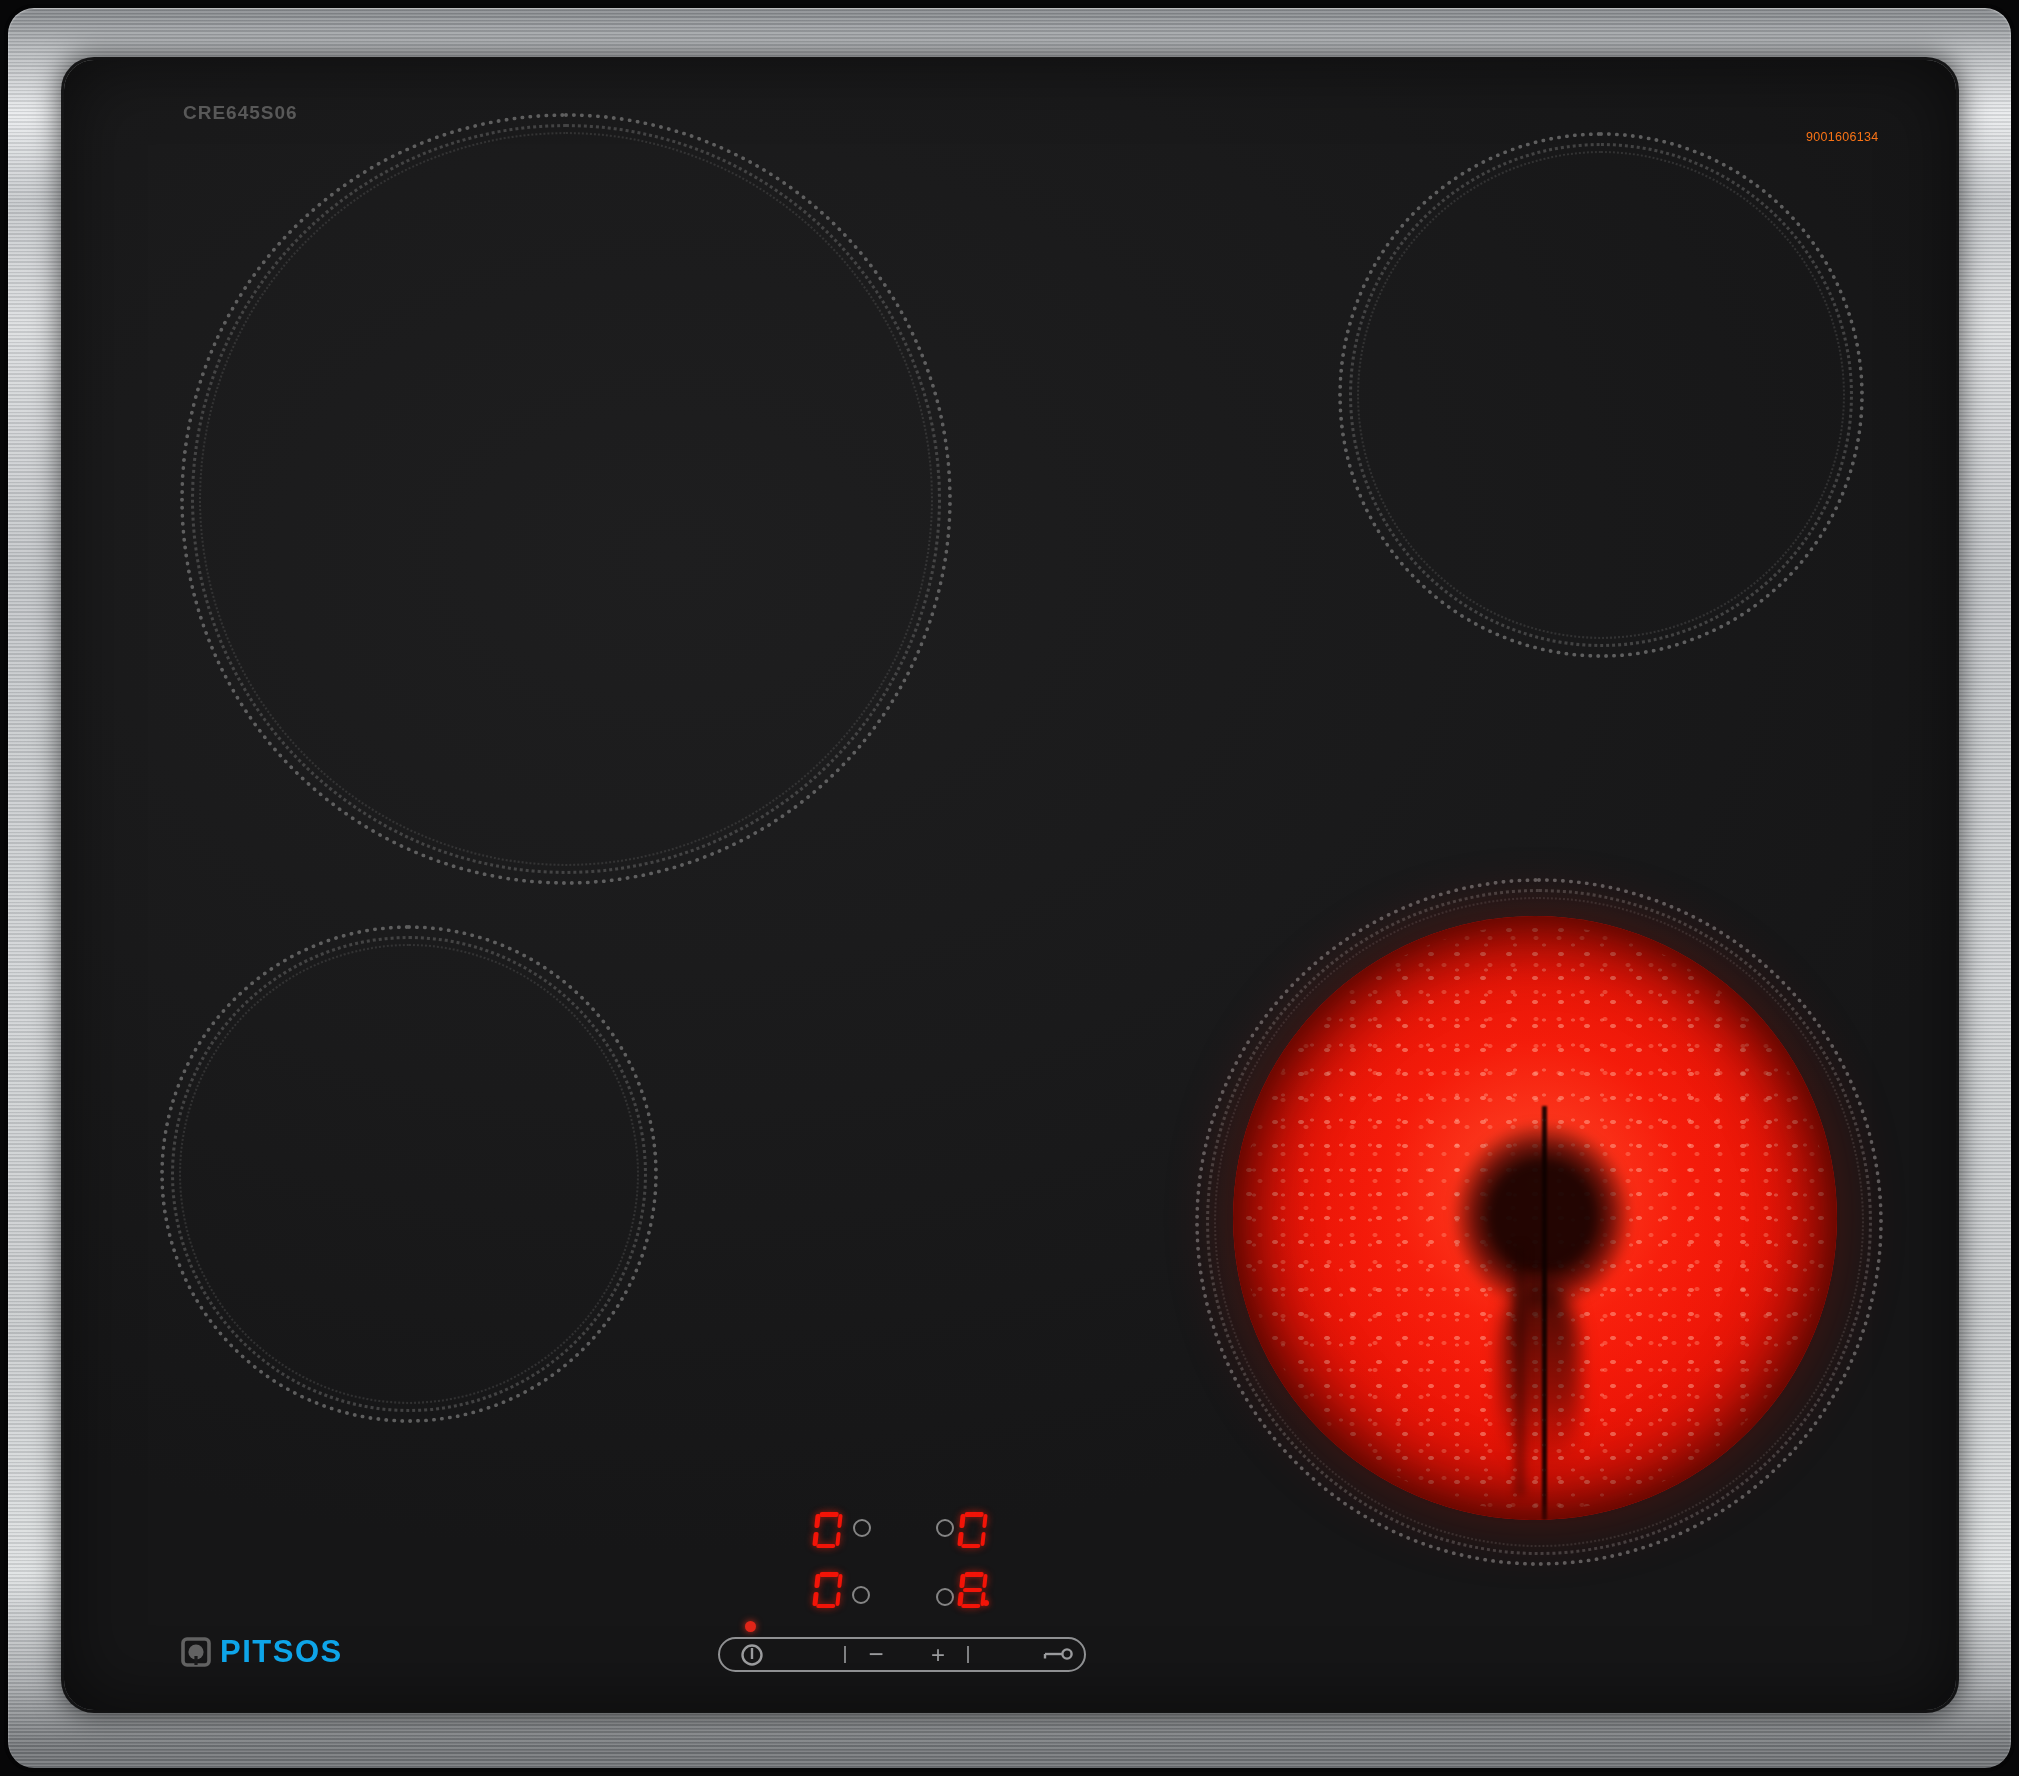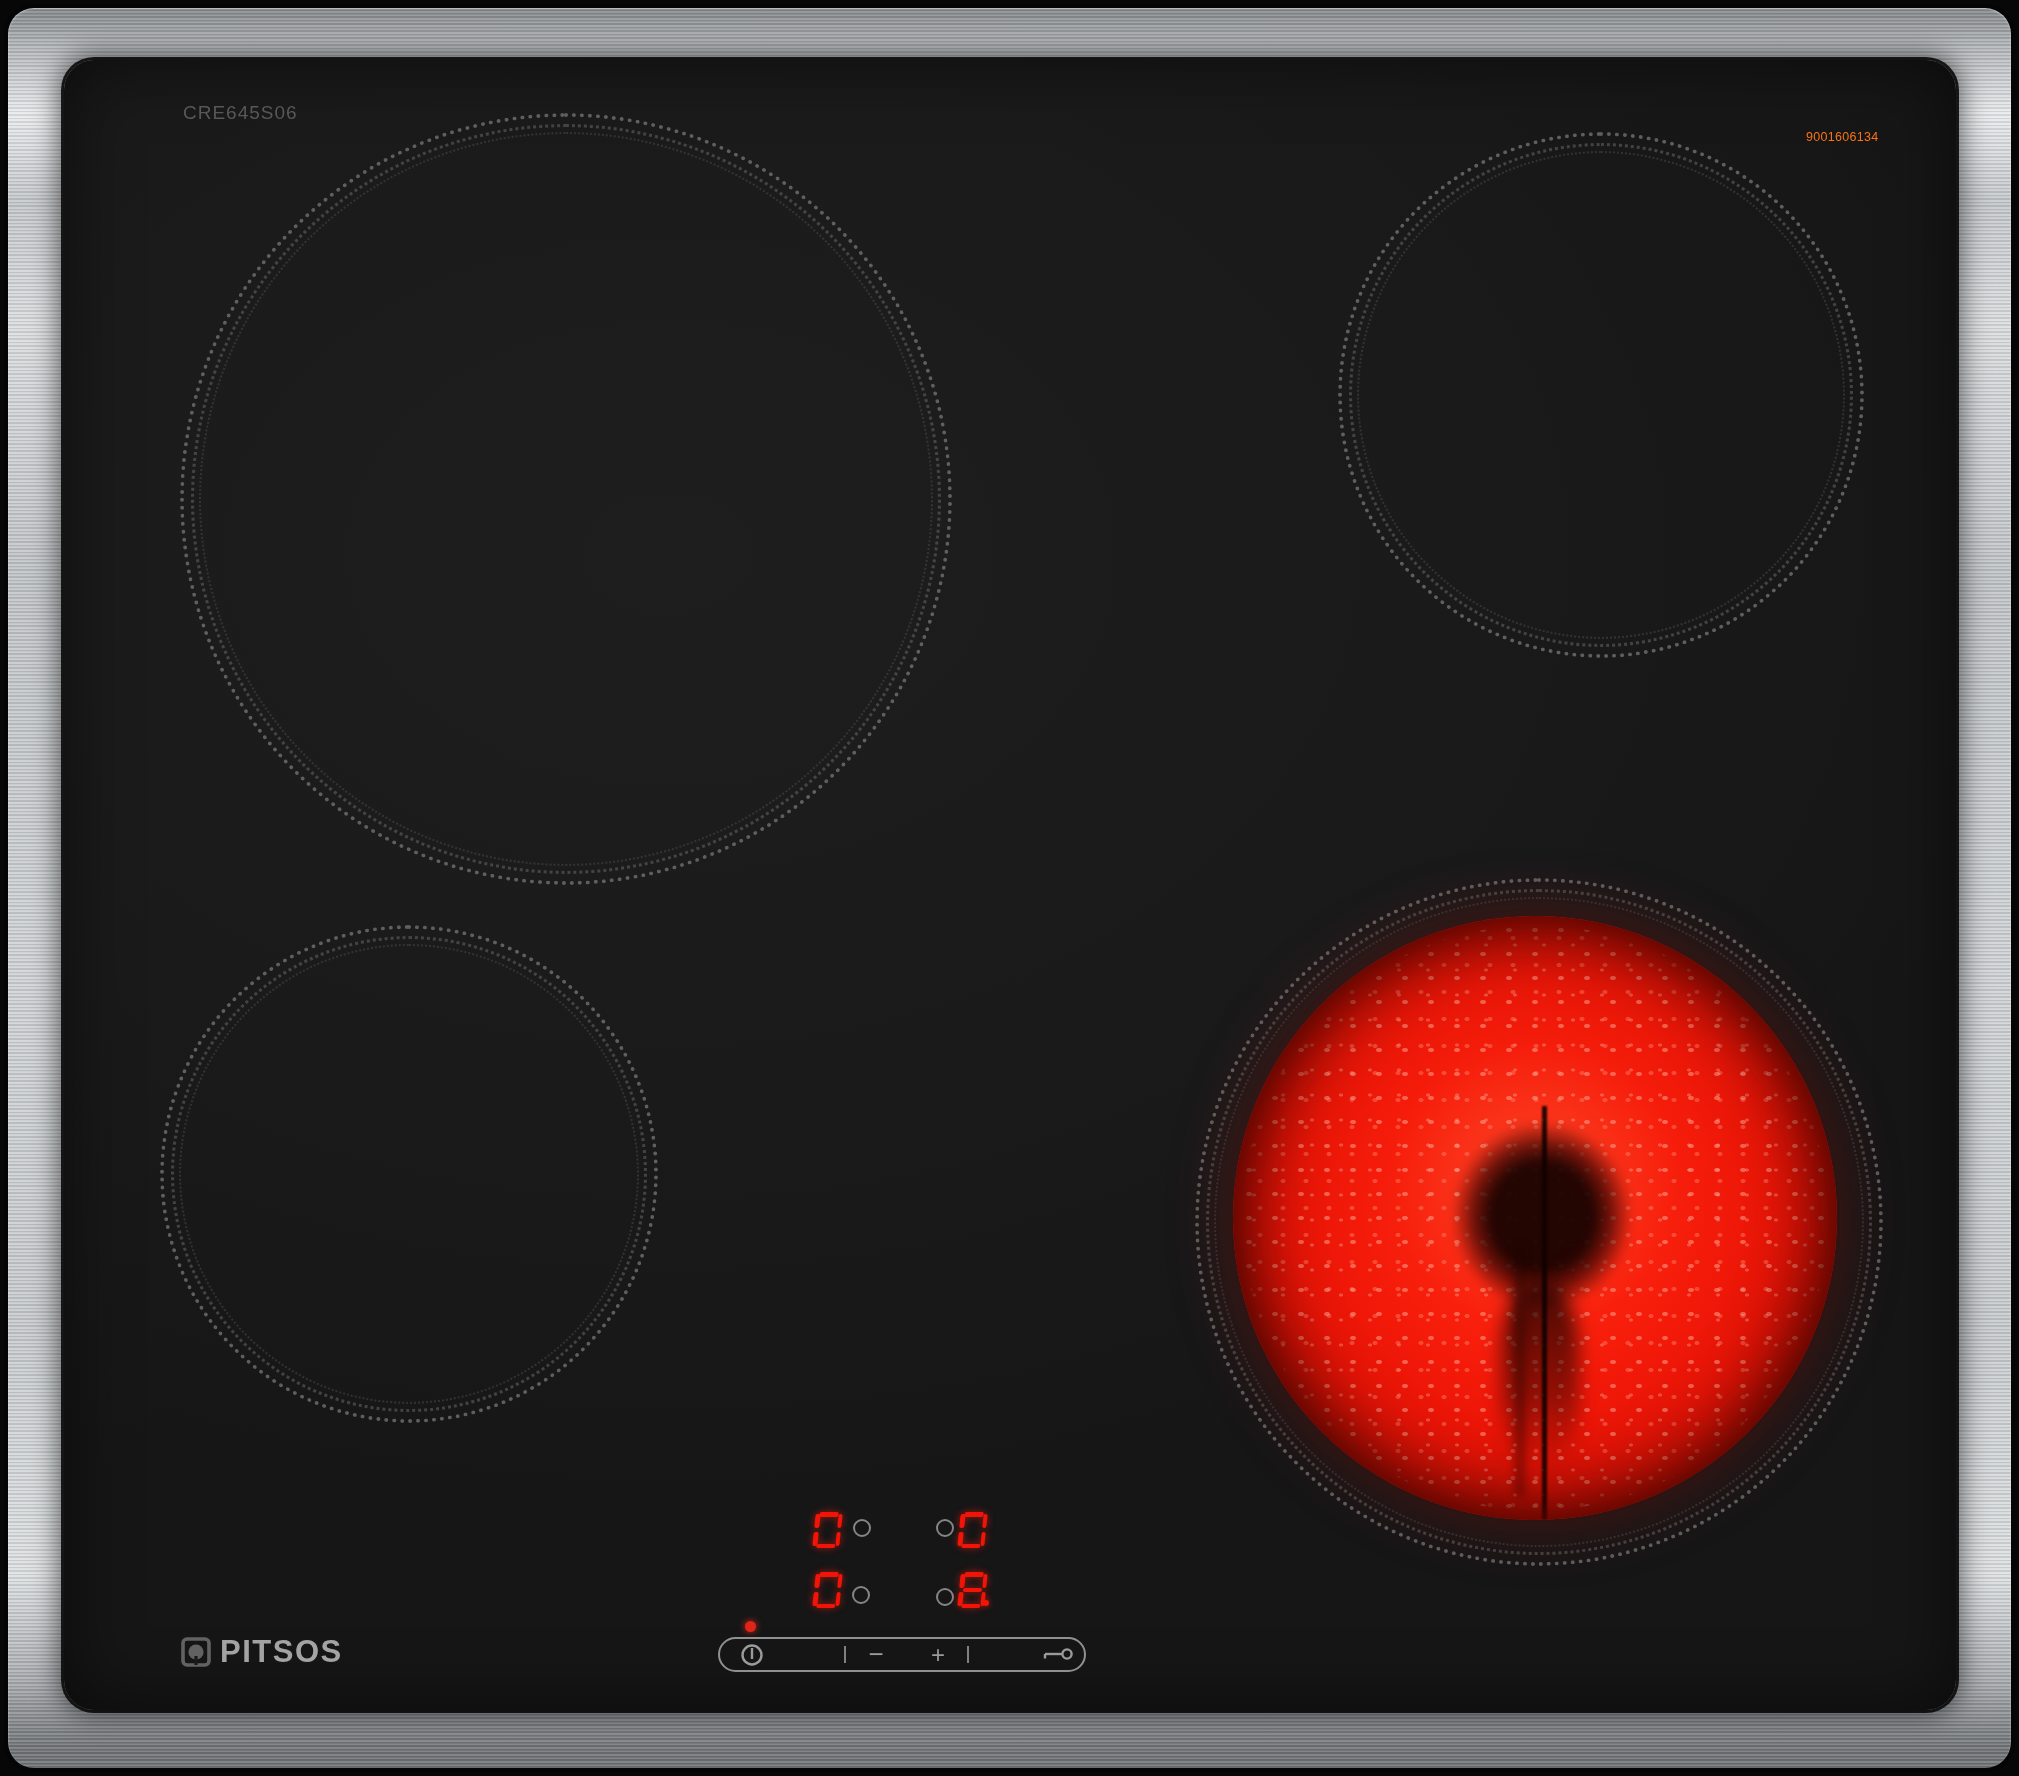--- a/index.html
+++ b/index.html
@@ -71,26 +71,26 @@
   }
   .glow .tline2{
     position:absolute;left:283px;top:330px;width:8px;height:250px;
     background:rgba(25,2,0,.5);filter:blur(5px);
   }
   .glow .rim{
     position:absolute;inset:0;border-radius:50%;
     box-shadow: inset 0 0 55px 26px rgba(60,4,0,.68), inset 0 0 18px 6px rgba(120,10,2,.5);
   }
   
-  .model{position:absolute;left:183px;top:102px;font-size:19px;font-weight:400;
+  .model{position:absolute;left:183px;top:102px;font-size:19px;font-weight:700;
     letter-spacing:1px;color:#585858;}
   .serial{position:absolute;left:1806px;top:130px;font-size:12.5px;color:#f97316;
     letter-spacing:.3px;}
   .brand{position:absolute;left:181px;top:1634px;display:flex;align-items:center;gap:9px;}
-  .brand .word{font-size:31px;font-weight:800;letter-spacing:1.5px;color:#a3a3a3;}
+  .brand .word{font-size:31px;font-weight:800;letter-spacing:1.5px;color:#0ea5e9;}
   
   .segdigit{position:absolute;width:27px;height:36px;transform:skewX(-6deg);}
   .sg{position:absolute;background:var(--digit-red,#f21408);border-radius:2px;
     box-shadow:0 0 7px rgba(255,32,12,.65);}
   .sg-a{left:4px;top:0;width:19px;height:4.5px;}
   .sg-b{right:0;top:2px;width:4.5px;height:14px;}
   .sg-c{right:0;bottom:2px;width:4.5px;height:14px;}
   .sg-d{left:4px;bottom:0;width:19px;height:4.5px;}
   .sg-e{left:0;bottom:2px;width:4.5px;height:14px;}
   .sg-f{left:0;top:2px;width:4.5px;height:14px;}

